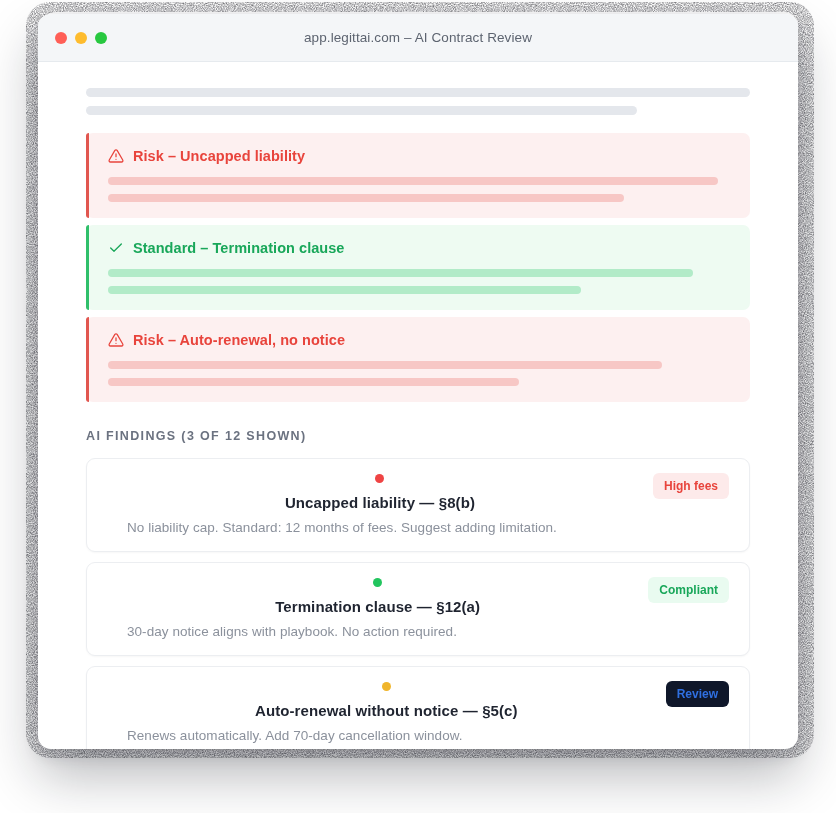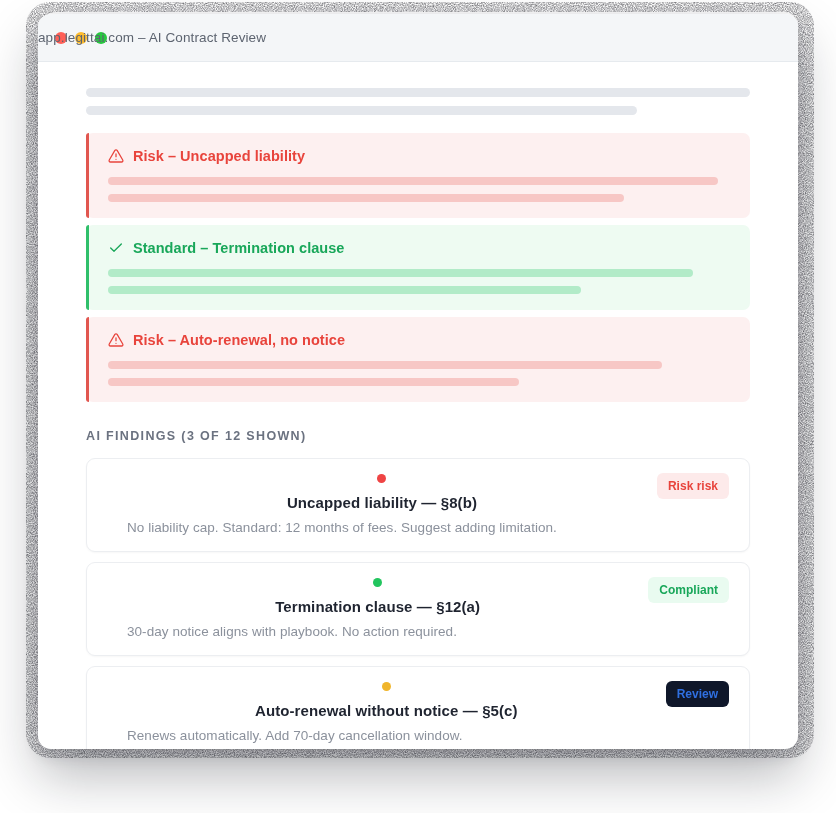--- a/index.html
+++ b/index.html
@@ -66,21 +66,21 @@
     border-radius: 50%;
   }
   .dot-red   { background: #ff5f57; }
   .dot-amber { background: #febc2e; }
   .dot-green { background: #28c840; }
 
   .title-text {
     position: absolute;
     left: 0;
     right: 0;
-    text-align: left;
+    text-align: center;
     font-size: 13.5px;
     color: #5d6470;
     letter-spacing: 0.1px;
   }
 
   .content {
     padding: 26px 48px 0 48px;
   }
 
   .section-label {
@@ -303,21 +303,21 @@
 
       <div class="finding">
         <div class="finding-row">
           <div class="finding-main">
             <div class="finding-title-row">
               <span class="status-dot red"></span>
               <span class="finding-title">Uncapped liability — §8(b)</span>
             </div>
             <div class="finding-desc">No liability cap. Standard: 12 months of fees. Suggest adding limitation.</div>
           </div>
-          <span class="badge high">Risk risk</span>
+          <span class="badge high">High fees</span>
         </div>
       </div>
 
       <div class="finding">
         <div class="finding-row">
           <div class="finding-main">
             <div class="finding-title-row">
               <span class="status-dot green"></span>
               <span class="finding-title">Termination clause — §12(a)</span>
             </div>

